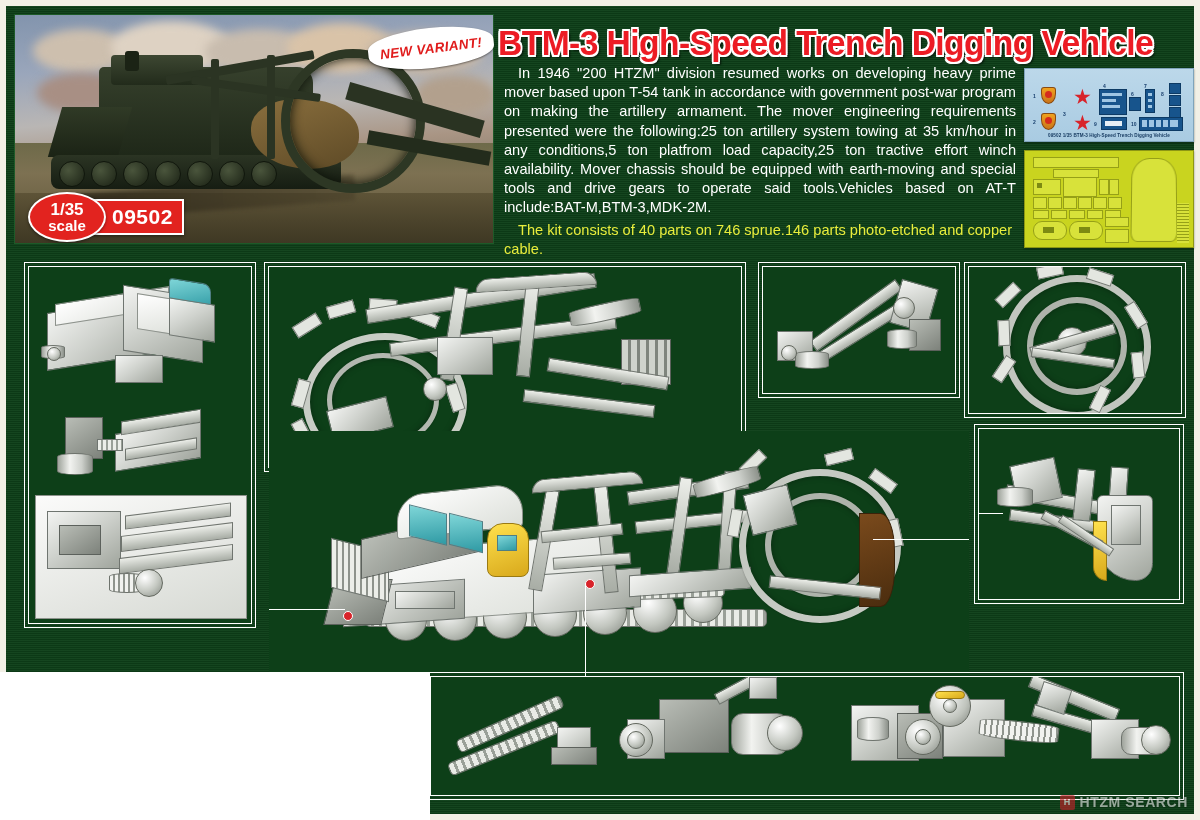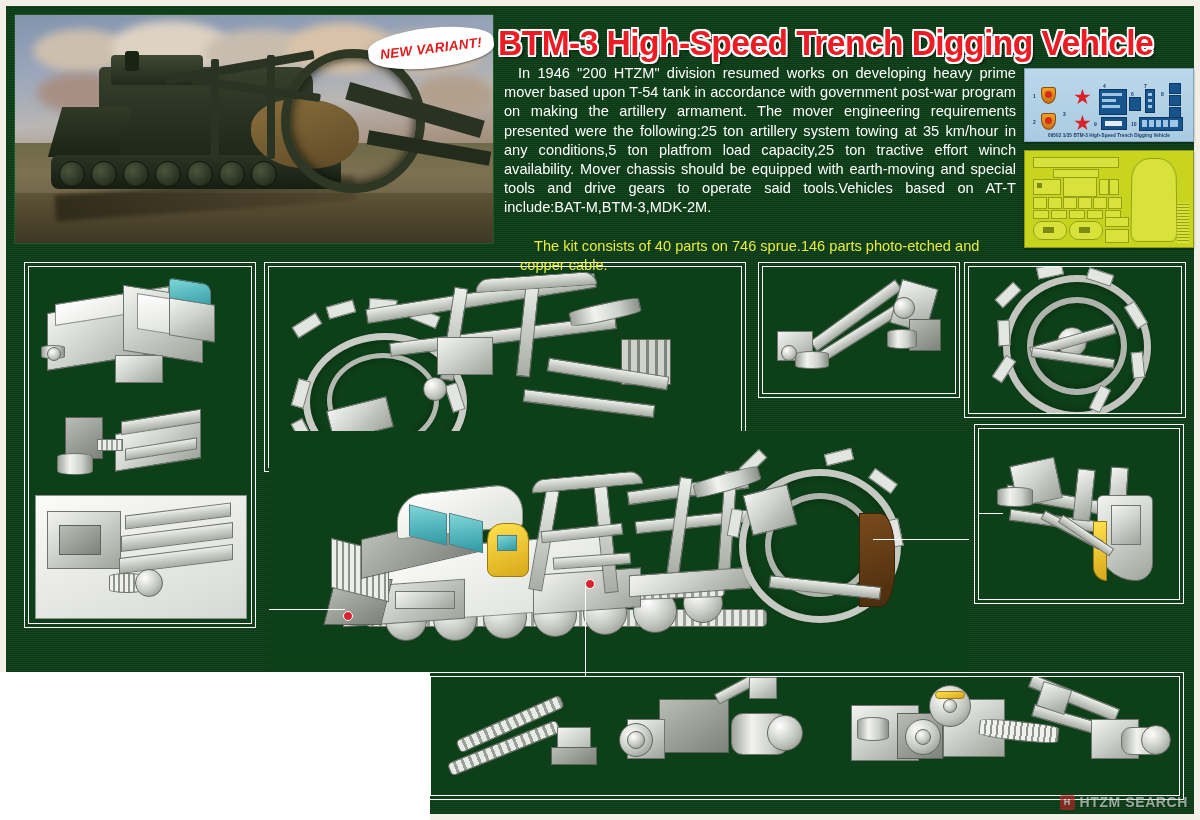--- a/index.html
+++ b/index.html
@@ -84,21 +84,21 @@
      text-shadow:
         -1.6px -1.6px 0 #fff, 1.6px -1.6px 0 #fff, -1.6px 1.6px 0 #fff, 1.6px 1.6px 0 #fff,
         0 -1.8px 0 #fff, 0 1.8px 0 #fff, -1.8px 0 0 #fff, 1.8px 0 0 #fff,
         3px 3px 2px rgba(0,0,0,.55);}
 
   .bodytext{position:absolute;left:498px;top:58px;width:512px;
      color:#ffffff;font-size:14.6px;line-height:19.2px;text-align:justify;}
   .bodytext p{margin:0;text-indent:14px;}
   .kittext{position:absolute;left:498px;top:215px;width:512px;
      color:#e8ed3c;font-size:14.6px;line-height:19.2px;text-align:left;}
-  .kittext p{margin:16px;text-indent:14px;}
+  .kittext p{margin:0;text-indent:14px;}
 
   
   .decal{position:absolute;left:1018px;top:62px;width:168px;height:72px;
      background:linear-gradient(180deg,#bcd8ea,#a9cbe2);border:1px solid #7fa4bb;
      box-shadow:0 1px 2px rgba(0,0,0,.4);overflow:hidden;}
   .dnum{position:absolute;font-size:5px;color:#163d6b;font-weight:bold;}
   .shield{position:absolute;width:13px;height:15px;
      background:linear-gradient(180deg,#f0a21e,#c9741a);
      border-radius:3px 3px 50% 50%/3px 3px 60% 60%;border:.6px solid #8a4a10;}
   .shield:after{content:"";position:absolute;left:3px;top:3px;width:7px;height:7px;border-radius:50%;
@@ -202,20 +202,27 @@
       <div class="arm"></div>
       <div class="arm2"></div>
       <div class="veh" style="left:110px;top:36px;width:14px;height:20px;border-radius:3px;background:#1b2315;"></div>
     </div>
 
     <div class="ribbon">
       <div class="ribbon-body"></div>
       <div class="ribbon-txt">NEW VARIANT!</div>
     </div>
 
+    <div class="scalebox">
+      <div class="oval">
+        <div class="s1">1/35</div>
+        <div class="s2">scale</div>
+      </div>
+      <div class="kitno">09502</div>
+    </div>
 
     <div class="title">BTM-3 High-Speed Trench Digging Vehicle</div>
 
     <div class="bodytext">
       <p>In 1946 "200 HTZM" division resumed works on developing heavy prime mover based upon T-54 tank in accordance with government post-war program on making the artillery armament. The mover engineering requirements presented were the following:25 ton artillery system towing at 35 km/hour in any conditions,5 ton platfrom load capacity,25 ton tractive effort winch availability. Mover chassis should be equipped with earth-moving and special tools and drive gears to operate said tools.Vehicles based on AT-T include:BAT-M,BTM-3,MDK-2M.</p>
     </div>
     <div class="kittext">
       <p>The kit consists of 40 parts on 746 sprue.146 parts photo-etched and copper cable.</p>
     </div>
 

